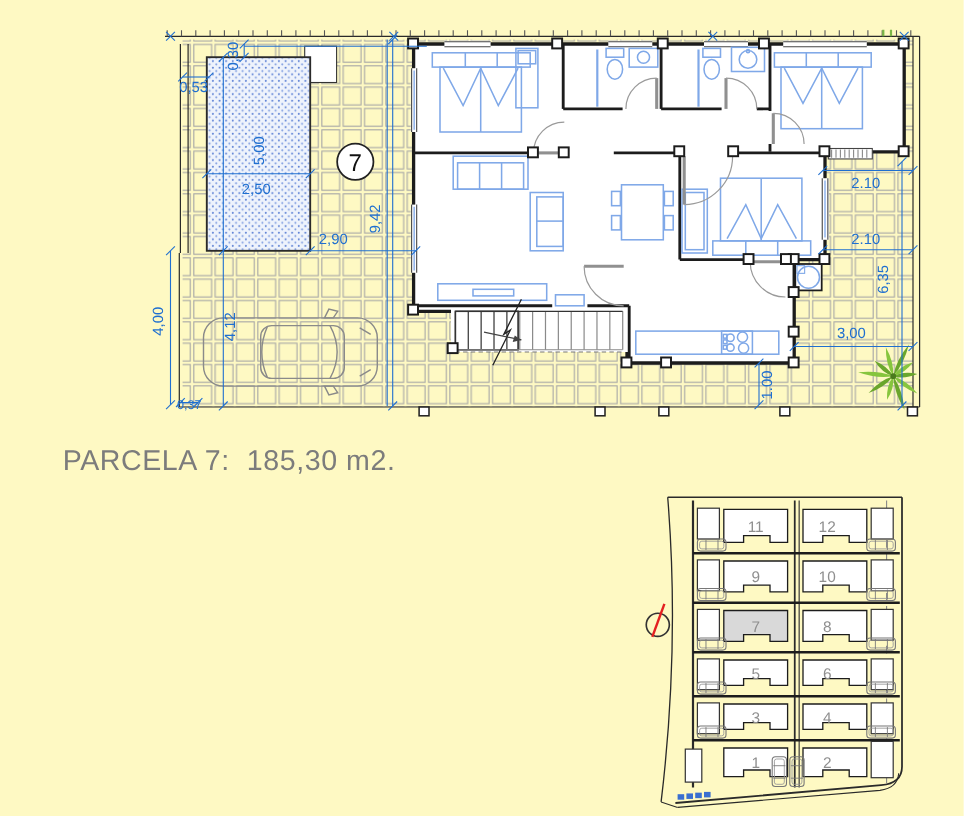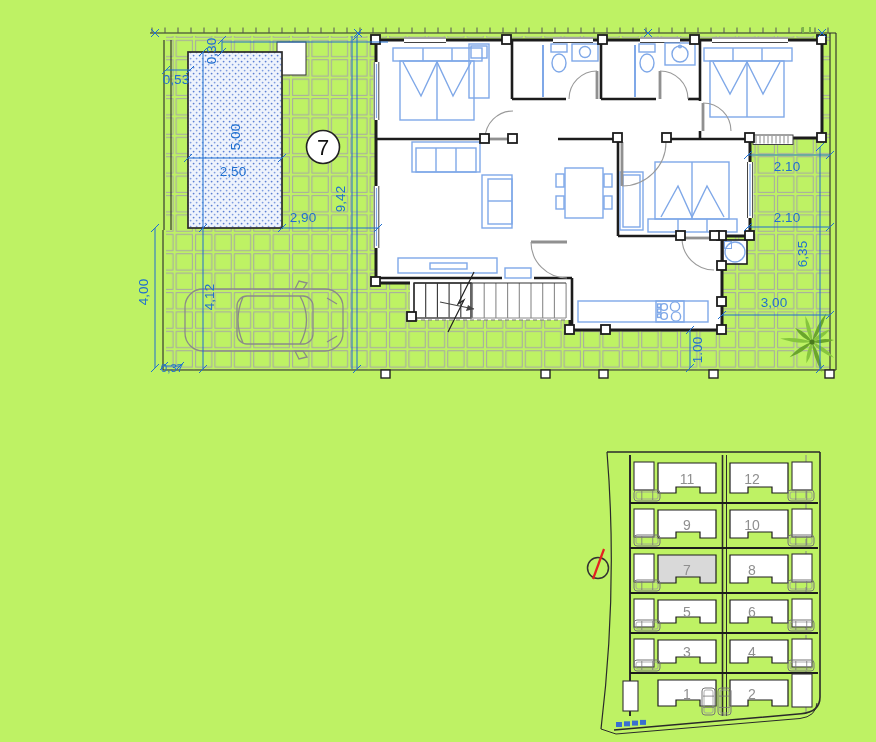--- a/index.html
+++ b/index.html
@@ -3,21 +3,21 @@
 <meta charset="utf-8">
 <style>
   :root{
     --dim-blue:#1f6fd0; --furn-blue:#7fa8e8; --wall:#1c1c1c; --grid:#a6a6a6;
     --door-gray:#909090; --tree-green:#76b041; --title-gray:#7c7c7c;
     --num-gray:#8f8f8f; --hl:#d9d9d9; --red:#e32121;
   }
   html,body{margin:0;padding:0;background:#fff;}
   body{width:876px;height:742px;position:relative;overflow:hidden;
        font-family:"Liberation Sans",sans-serif;}
-  #stage{position:absolute;inset:0;background:#bef264;text-decoration:underline;}
+  #stage{position:absolute;inset:0;background:#fef9c3;text-decoration:underline;}
   svg{position:absolute;display:block;}
   #plan-svg{left:0;top:0;}
   #site-svg{left:580px;top:445px;}
   .dim{fill:var(--dim-blue);font-size:13.5px;font-family:"Liberation Sans",sans-serif;
        text-anchor:middle;}
   .dim-sm{font-size:11.5px;}
   .dimline{stroke:var(--dim-blue);stroke-width:1;fill:none;}
   .wall2{stroke:var(--wall);stroke-width:2.6;fill:none;}
   .thin{stroke:#2a2a2a;stroke-width:1.1;fill:none;}
   .furn{stroke:var(--furn-blue);stroke-width:1.4;fill:none;}
@@ -484,20 +484,21 @@
     <text class="dim" x="774" y="307">3,00</text>
     <text class="dim" transform="translate(702 350) rotate(-90)">1.00</text>
   </g>
 
   <g>
     <circle cx="323" cy="147" r="16.5" fill="#fff" stroke="#222" stroke-width="1.6"></circle>
     <text x="323" y="155" text-anchor="middle" font-size="22" fill="#111">7</text>
   </g>
 </svg>
 
+<div id="parcel-title">PARCELA 7:  185,30 m2.</div>
 
 <svg id="site-svg" width="296" height="297" viewBox="580 445 296 297">
   <g fill="none" stroke="#2a2a2a">
     <path d="M607,452 H820" stroke-width="1.4"></path>
     <path d="M820,452 V697 Q820,712 801,713.8 L614,730" stroke-width="1.6"></path>
     <path d="M616,734 L800,718.5 Q816,716.5 817,703" stroke-width="1"></path>
     <path d="M607,452 Q618,588 601,729" stroke-width="1.2"></path>
     <line x1="601" y1="729" x2="616" y2="734" stroke-width="1"></line>
     <line x1="630" y1="455" x2="630" y2="716" stroke-width="2"></line>
     <line x1="806" y1="455" x2="806" y2="712" stroke="#888" stroke-width="1" stroke-dasharray="7 5"></line>

